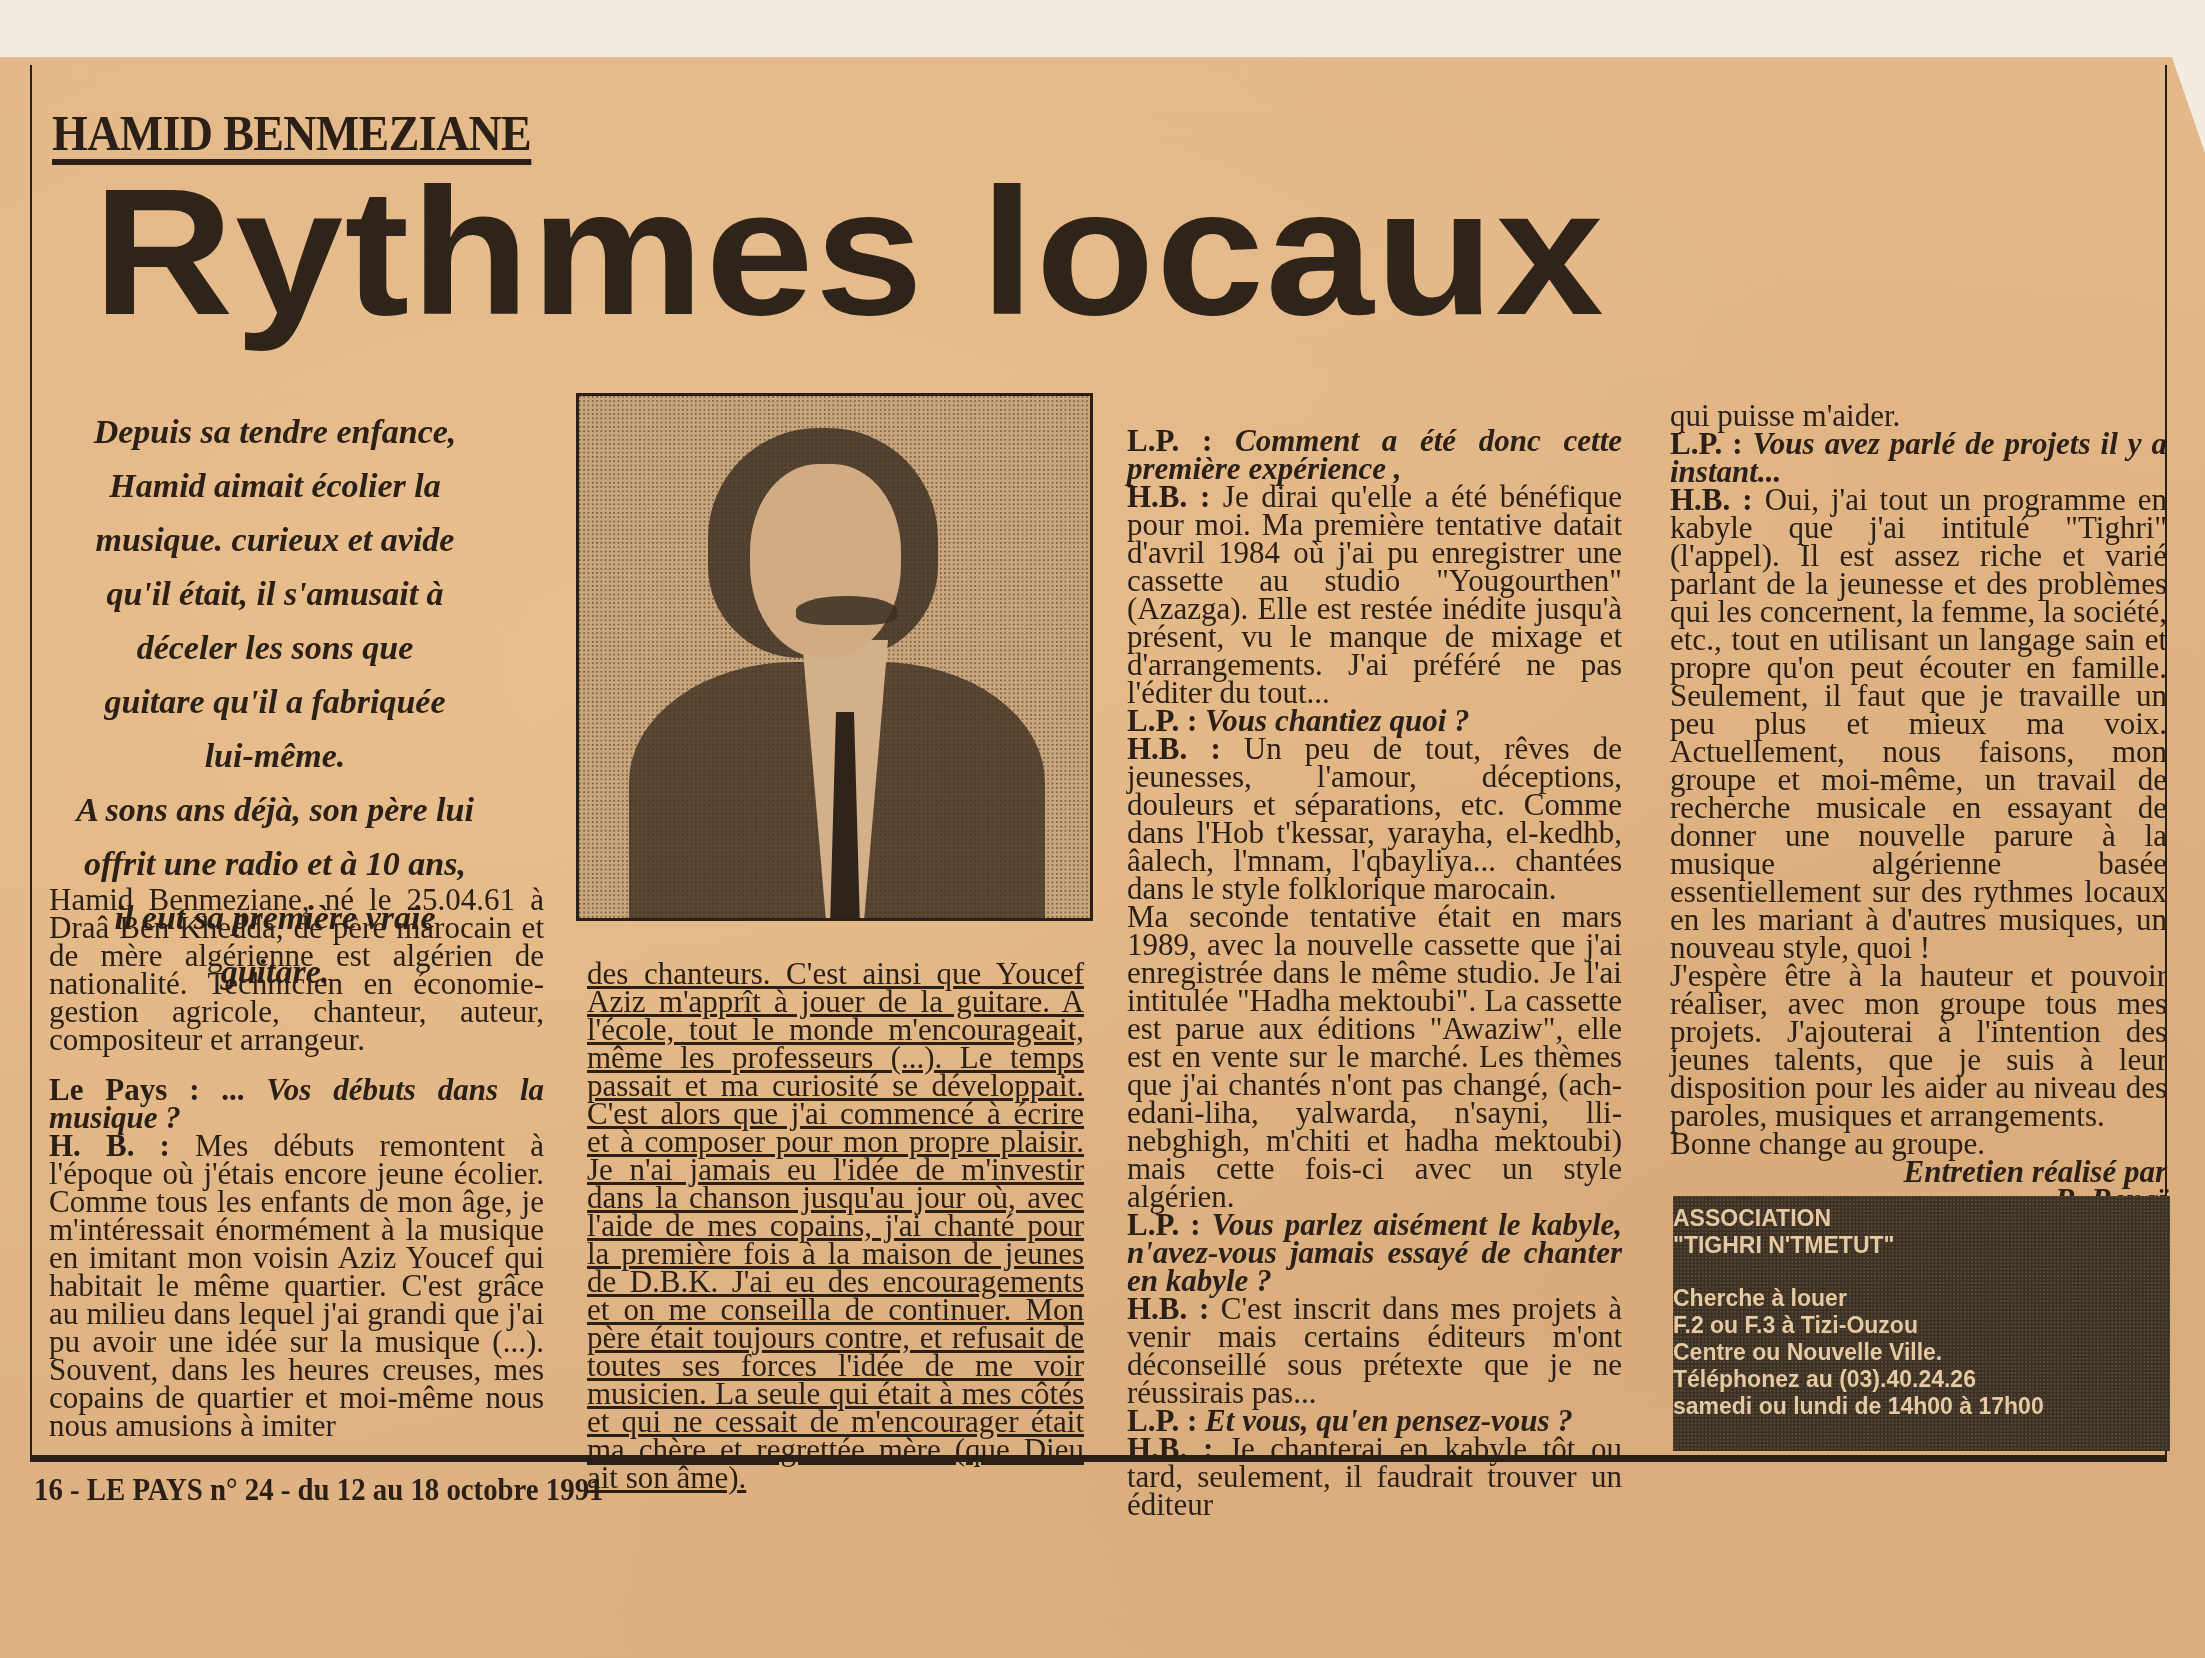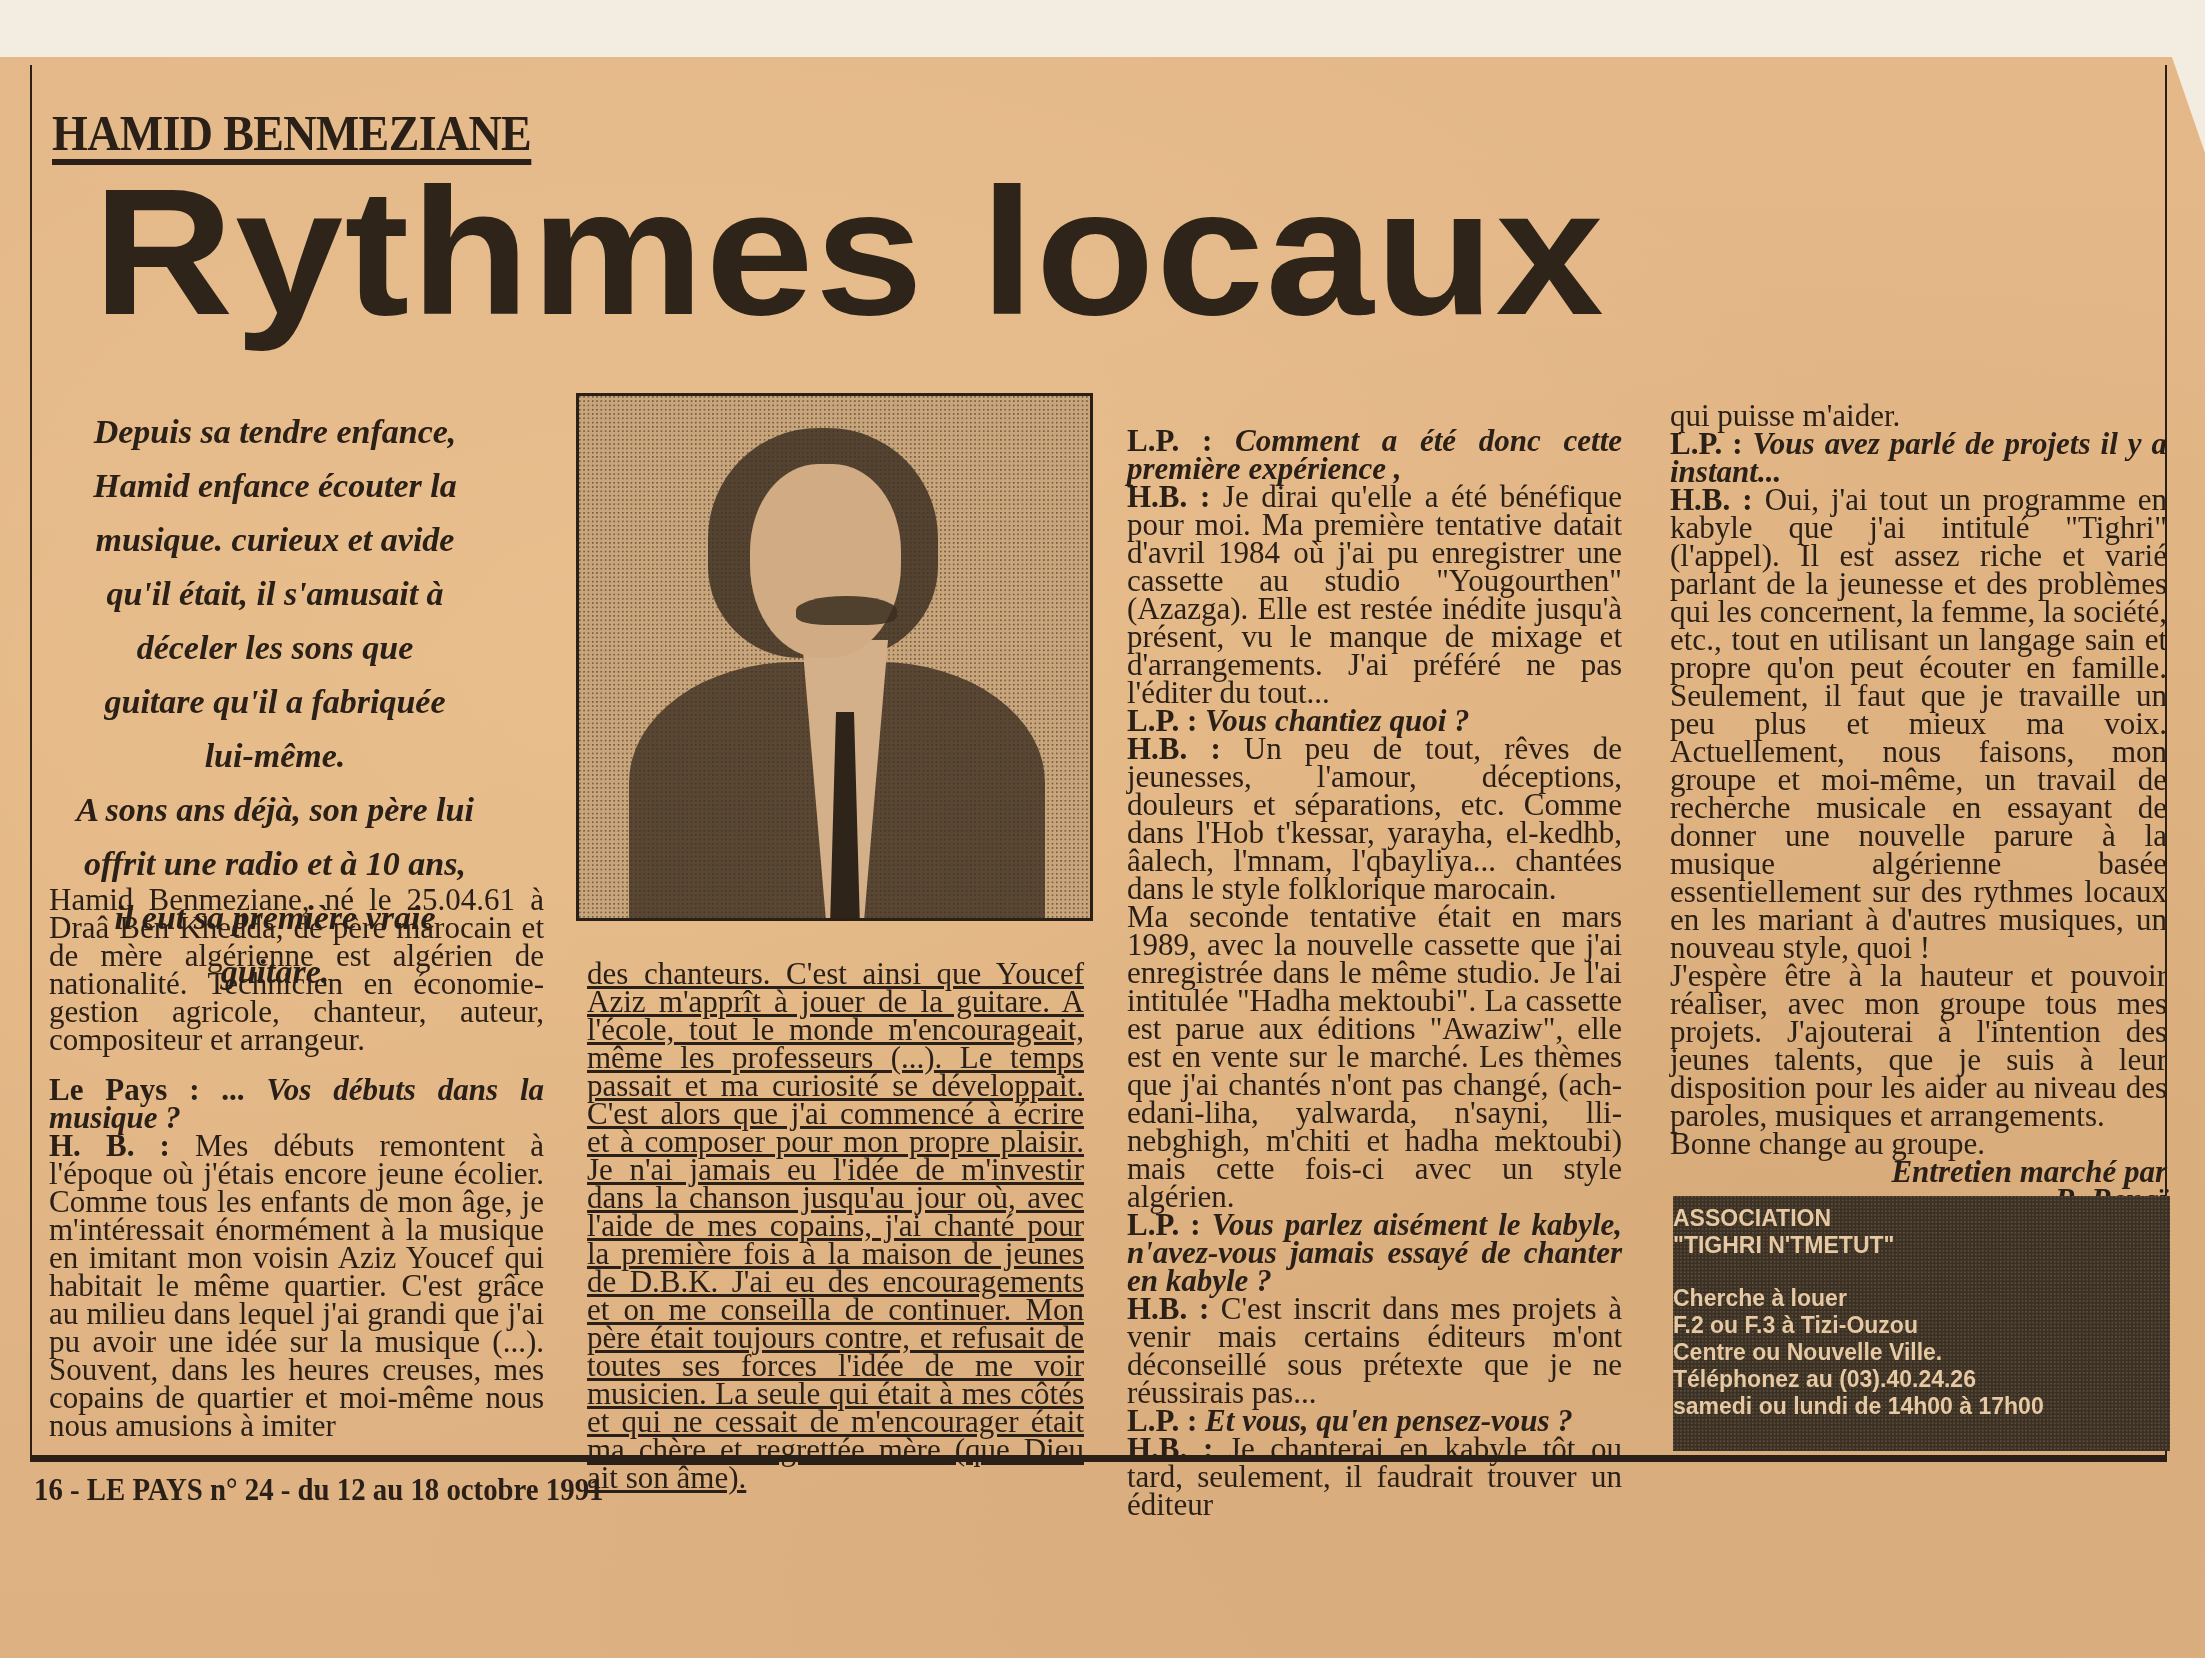--- a/index.html
+++ b/index.html
@@ -98,21 +98,21 @@
 <body>
 
 <div class="paper"></div>
 <div class="frame"></div>
 
 <div class="kicker">HAMID BENMEZIANE</div>
 <div class="headline">Rythmes locaux</div>
 
 <div class="lead">
   <p>Depuis sa tendre enfance,</p>
-  <p>Hamid enfance écouter la</p>
+  <p>Hamid aimait écolier la</p>
   <p>musique. curieux et avide</p>
   <p>qu'il était, il s'amusait à</p>
   <p>déceler les sons que</p>
   <p>guitare qu'il a fabriquée</p>
   <p>lui-même.</p>
   <p>A sons ans déjà, son père lui</p>
   <p>offrit une radio et à 10 ans,</p>
   <p>il eut sa première vraie</p>
   <p>guitare.</p>
 </div>
@@ -184,21 +184,21 @@
   <p>
     <span class="spk">L.P. :</span>
     <b><i>Vous avez parlé de projets il y a instant...</i></b>
   </p>
   <p>
     <span class="spk">H.B. :</span>
     <span>Oui, j'ai tout un programme en kabyle que j'ai intitulé "Tighri" (l'appel). Il est assez riche et varié parlant de la jeunesse et des problèmes qui les concernent, la femme, la société, etc., tout en utilisant un langage sain et propre qu'on peut écouter en famille. Seulement, il faut que je travaille un peu plus et mieux ma voix. Actuellement, nous faisons, mon groupe et moi-même, un travail de recherche musicale en essayant de donner une nouvelle parure à la musique algérienne basée essentiellement sur des rythmes locaux en les mariant à d'autres musiques, un nouveau style, quoi !</span>
   </p>
   <p>J'espère être à la hauteur et pouvoir réaliser, avec mon groupe tous mes projets. J'ajouterai à l'intention des jeunes talents, que je suis à leur disposition pour les aider au niveau des paroles, musiques et arrangements.</p>
   <p>Bonne change au groupe.</p>
-  <p class="signature">Entretien marché par</p>
+  <p class="signature">Entretien réalisé par</p>
   <p class="signature">R. Renaï</p>
 </div>
 
 <div class="ad">
   <span class="line">ASSOCIATION</span>
   <span class="line">"TIGHRI N'TMETUT"</span>
   <div class="sp"></div>
   <span class="line">Cherche à louer</span>
   <span class="line">F.2 ou F.3 à Tizi-Ouzou</span>
   <span class="line">Centre ou Nouvelle Ville.</span>

